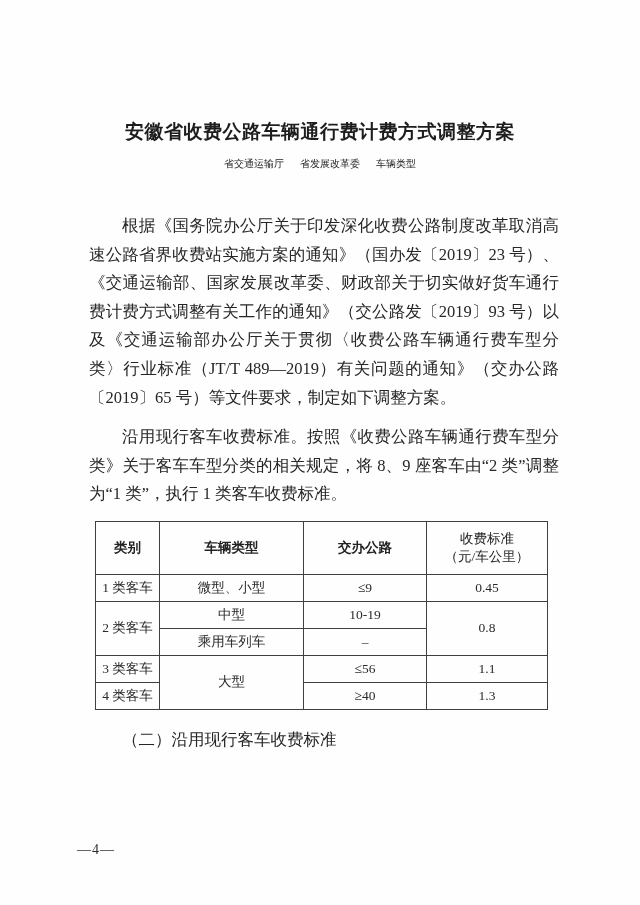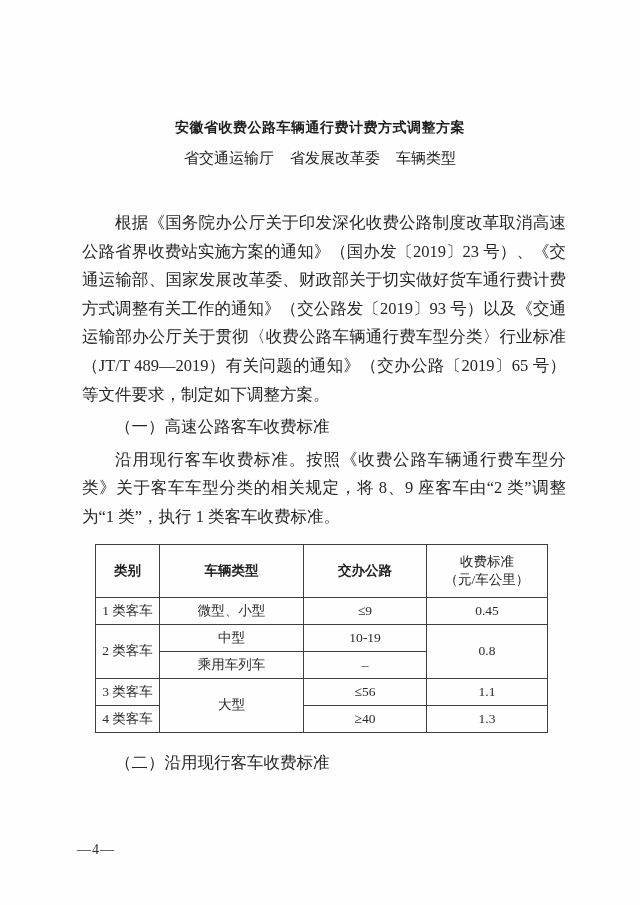--- a/index.html
+++ b/index.html
@@ -10,36 +10,36 @@
     background: #fefefe;
     color: #262626;
     font-family: "Liberation Serif", "DejaVu Serif", serif;
     overflow: hidden;
     box-sizing: border-box;
   }
   .title {
     margin: 0;
     padding-top: 119px;
     text-align: center;
-    font-size: 14px;
+    font-size: 19px;
     font-weight: 700;
     letter-spacing: 0.5px;
     color: #1d1d1d;
   }
   .agencies {
     margin-top: 12px;
     display: flex;
     justify-content: center;
     gap: 16px;
-    font-size: 15px;
+    font-size: 10px;
     color: #222222;
   }
   .content { padding: 0 70px 0 78px; }
   .para {
-    margin: 4px;
+    margin: 11px;
     font-size: 16.5px;
     line-height: 28.6px;
     text-align: justify;
     color: #262626;
   }
   .indent { text-indent: 2em; }
   .intro { margin-top: 41px; }
   .sec-heading { margin-top: 5px; font-weight: 700; color: #1d1d1d; }
   .sub-heading { margin-top: 2px; }
   .sub-body { margin-top: 2px; }
@@ -87,21 +87,20 @@
     <span>省交通运输厅</span>
     <span>省发展改革委</span>
     <span>车辆类型</span>
   </div>
 
   <div class="content">
 
     <p class="para indent intro">根据《国务院办公厅关于印发深化收费公路制度改革取消高速公路省界收费站实施方案的通知》（国办发〔2019〕23 号）、《交通运输部、国家发展改革委、财政部关于切实做好货车通行费计费方式调整有关工作的通知》（交公路发〔2019〕93 号）以及《交通运输部办公厅关于贯彻〈收费公路车辆通行费车型分类〉行业标准（JT/T 489—2019）有关问题的通知》（交办公路〔2019〕65 号）等文件要求，制定如下调整方案。</p>
 
 
-    <p class="para indent sub-heading">（一）高速公路客车收费标准</p>
 
     <p class="para indent sub-body">沿用现行客车收费标准。按照《收费公路车辆通行费车型分类》关于客车车型分类的相关规定，将 8、9 座客车由“2 类”调整为“1 类”，执行 1 类客车收费标准。</p>
 
     <table class="toll-table">
       <colgroup>
         <col style="width:64px">
         <col style="width:144px">
         <col style="width:123px">
         <col style="width:121px">
       </colgroup>

